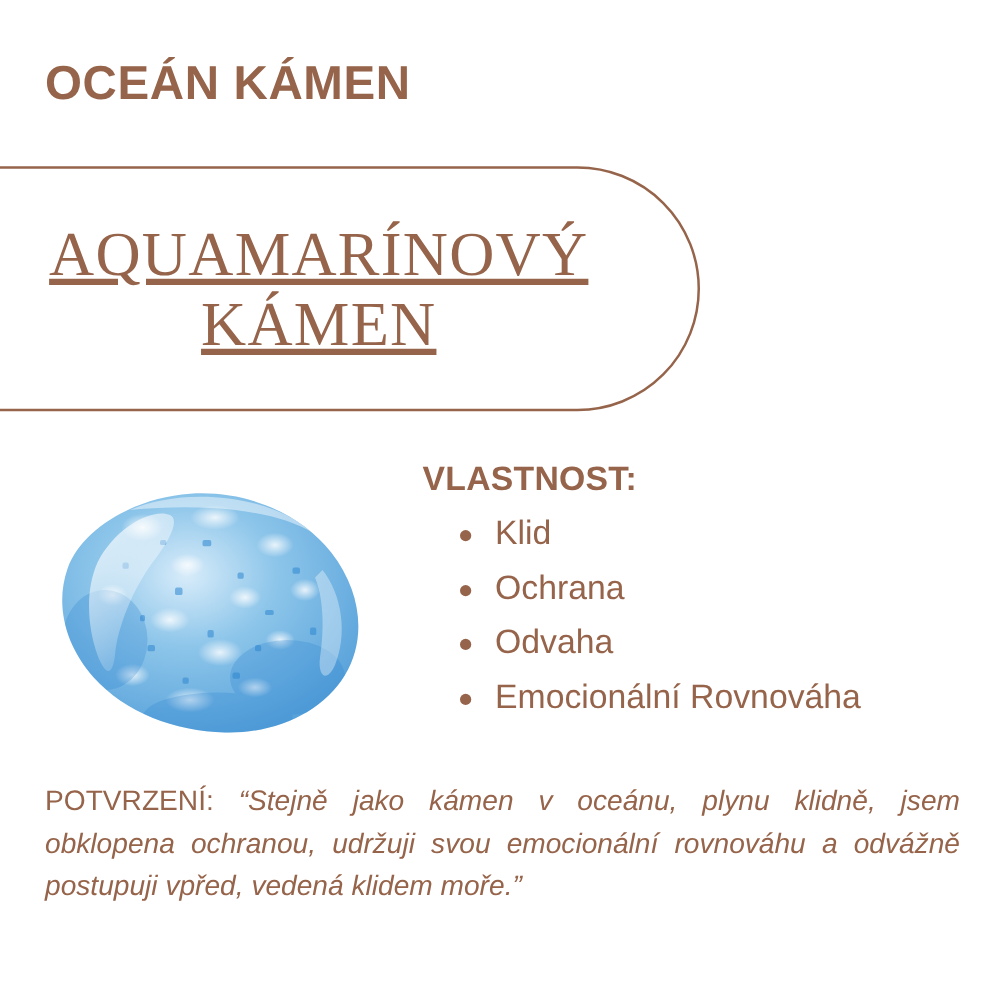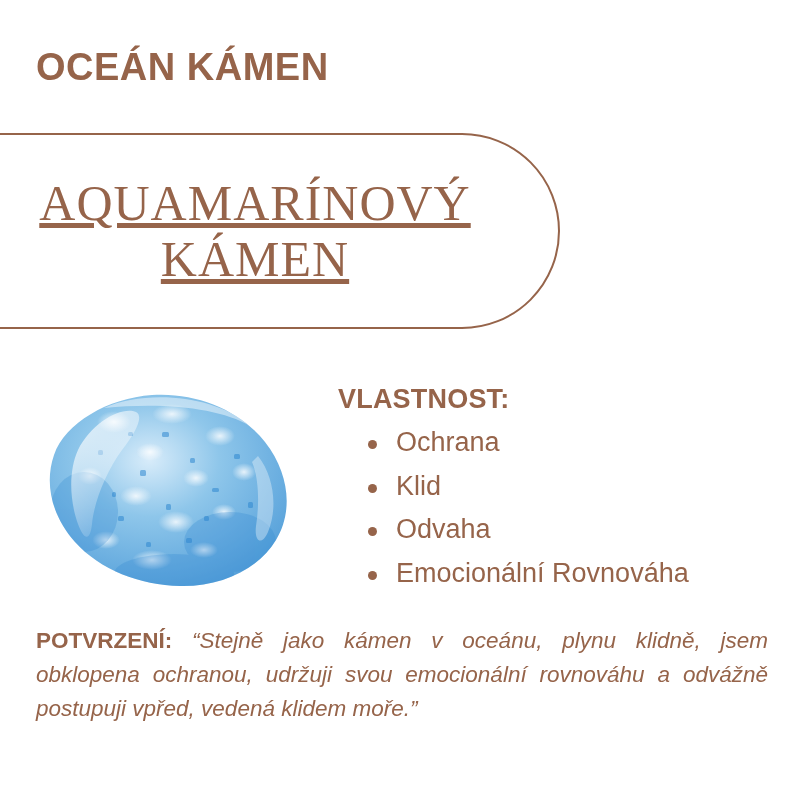--- a/index.html
+++ b/index.html
@@ -76,21 +76,20 @@
     height: 196px;
   }
   .stone-svg { display: block; width: 100%; height: 100%; }
 
   
   .props {
     position: absolute;
     left: 338px;
     top: 368px;
     width: 450px;
-    margin-top: 16px;
   }
   .props-heading {
     font-family: "Liberation Sans", sans-serif;
     font-weight: bold;
     font-size: 27px;
     color: #96644a;
     margin: 0 0 6px 0;
     letter-spacing: 0.2px;
   }
   .props-list {
@@ -123,21 +122,21 @@
     left: 36px;
     top: 624px;
     width: 732px;
     font-size: 22.5px;
     line-height: 1.52;
     color: #96644a;
     text-align: justify;
     text-justify: inter-word;
   }
   .affirm-label {
-    font-weight: bold;
+    font-weight: normal;
     font-style: normal;
   }
   .affirm-quote {
     font-style: italic;
   }
 </style>
 </head>
 <body>
 
 <div class="card">
@@ -227,22 +226,22 @@
                  C216 108 214 84 208 70 Z" fill="#ffffff" opacity="0.35"></path>
 
         <path d="M60 16 C100 -2 170 2 206 34 C176 16 120 10 60 16 Z" fill="#ffffff" opacity="0.45"></path>
       </g>
     </svg>
   </div>
 
   <div class="props">
     <div class="props-heading">VLASTNOST:</div>
     <ul class="props-list">
+      <li>Klid</li>
       <li>Ochrana</li>
-      <li>Klid</li>
       <li>Odvaha</li>
       <li>Emocionální Rovnováha</li>
     </ul>
   </div>
 
   <div class="affirm">
     <span class="affirm-label">POTVRZENÍ:</span><span> </span><span class="affirm-quote">“Stejně jako kámen v oceánu, plynu klidně, jsem obklopena ochranou, udržuji svou emocionální rovnováhu a odvážně postupuji vpřed, vedená klidem moře.”</span>
   </div>
 
 </div>

